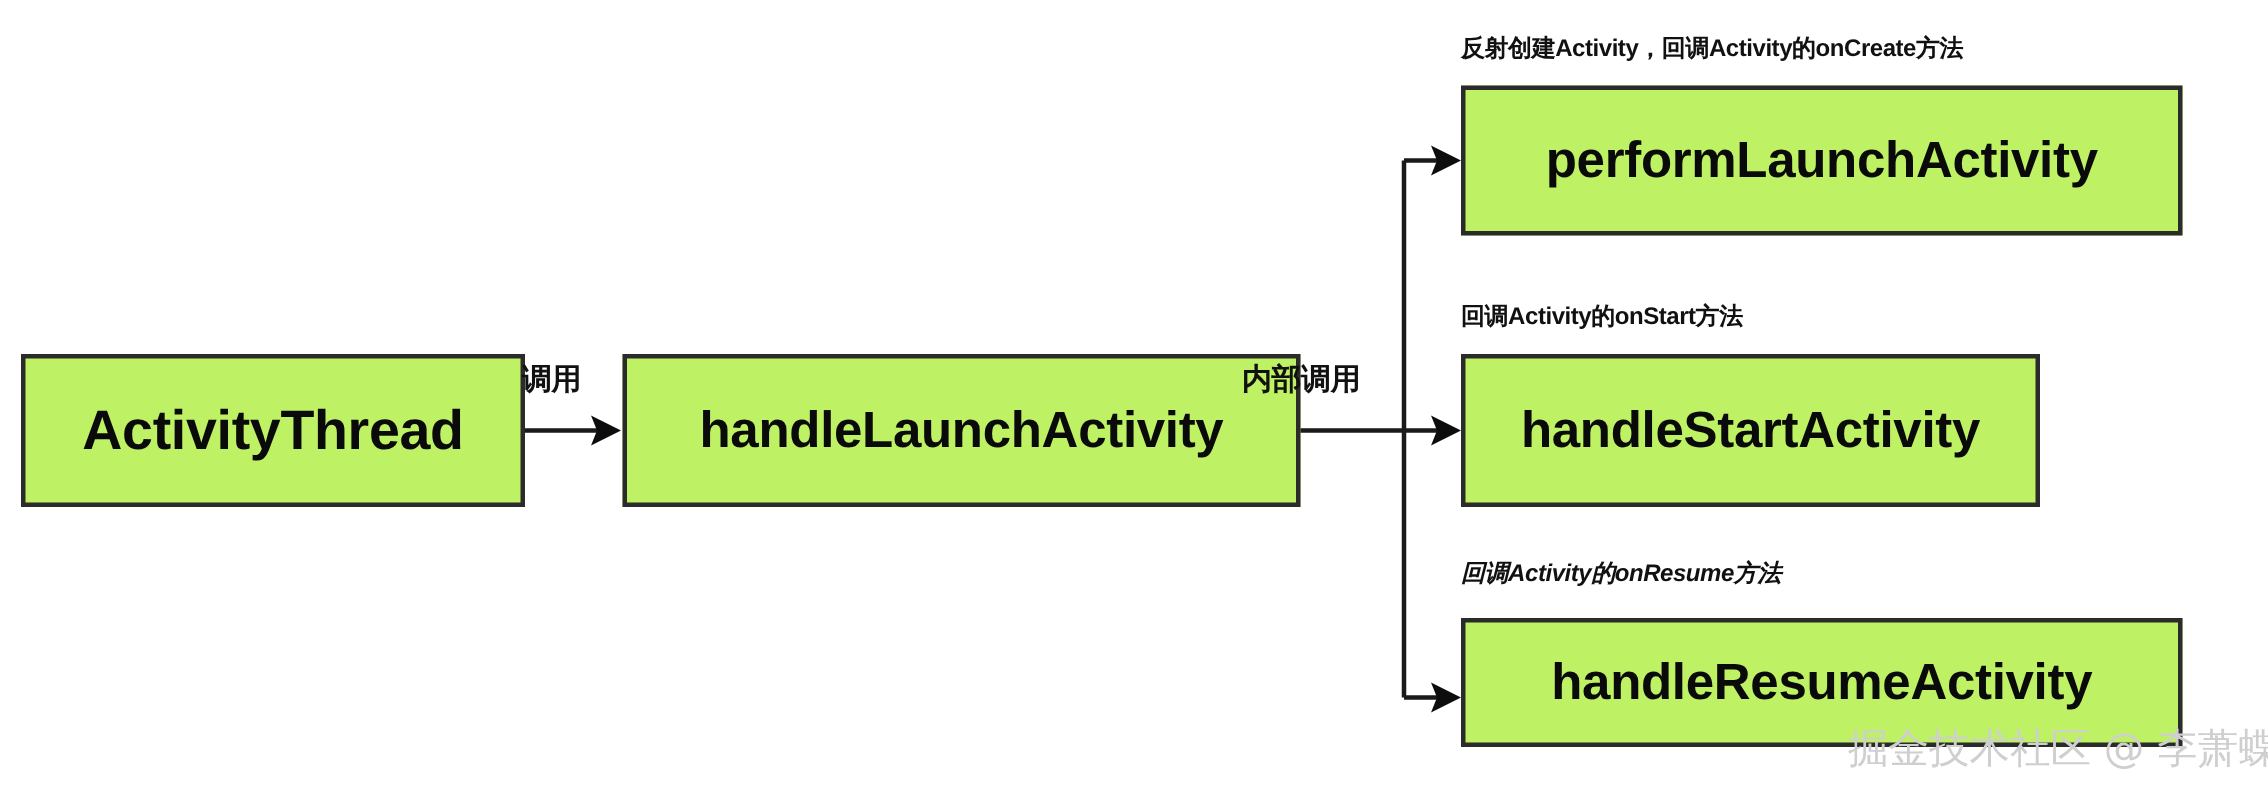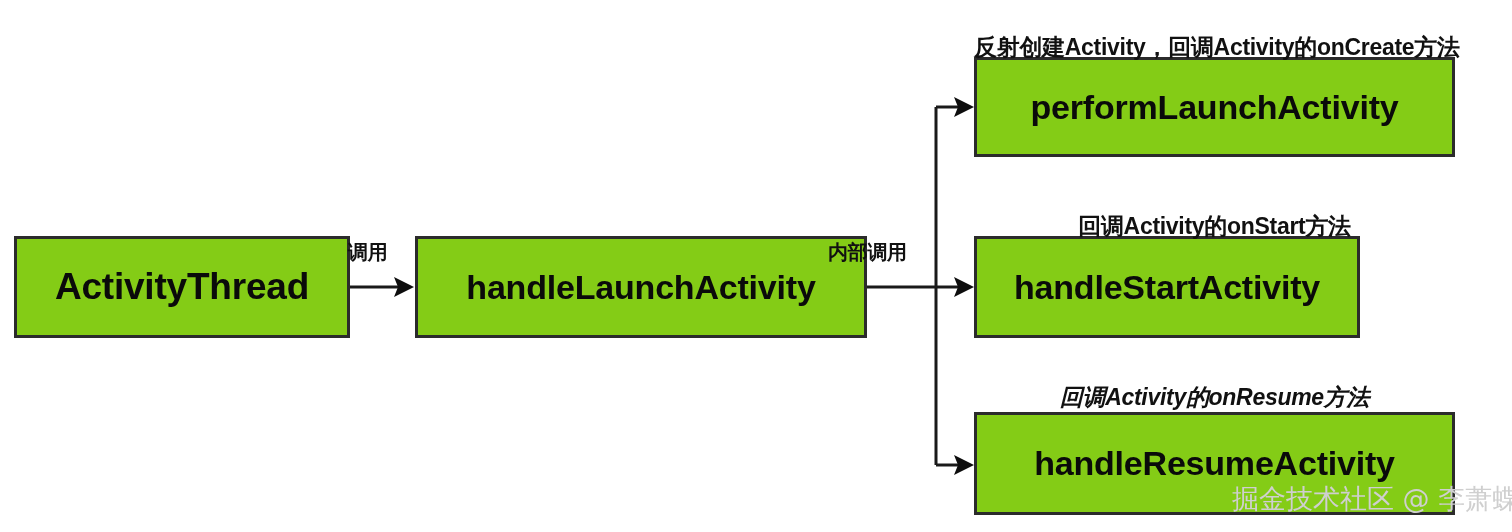--- a/index.html
+++ b/index.html
@@ -12,21 +12,21 @@
     width: 1512px;
     height: 532px;
     background: #ffffff;
     overflow: hidden;
     font-family: "Liberation Sans", "DejaVu Sans", sans-serif;
   }
   .node {
     position: absolute;
     box-sizing: border-box;
     border: 3px solid #2b2b2b;
-    background: #84cc16;
+    background: #bef264;
     display: flex;
     align-items: center;
     justify-content: center;
   }
   .node-label {
     font-weight: bold;
     color: #0a0a0a;
     letter-spacing: -0.2px;
     white-space: nowrap;
   }
@@ -45,34 +45,33 @@
     left: 974px; top: 57px; width: 481px; height: 100px;
   }
   #node-perform-launch .node-label { font-size: 34px; }
 
   #node-handle-start {
     left: 974px; top: 236px; width: 386px; height: 102px;
   }
   #node-handle-start .node-label { font-size: 34px; }
 
   #node-handle-resume {
-    left: 974px; top: 412px; width: 481px; height: 103px;
+    left: 974px; top: 412px; width: 481px; height: 86px;
   }
   #node-handle-resume .node-label { font-size: 34px; }
 
   
   .caption {
     position: absolute;
-    font-size: 23px;
+    font-size: 16px;
     font-weight: bold;
     color: #111111;
-    text-align: center;
+    text-align: left;
     white-space: nowrap;
     letter-spacing: -0.3px;
-    margin-top: 10px;
   }
   #caption-perform-launch { left: 974px; top: 22px; width: 481px; }
   #caption-handle-start   { left: 974px; top: 201px; width: 481px; }
   #caption-handle-resume  { left: 974px; top: 372px; width: 481px; font-style: italic; }
 
   
   .edge-label {
     position: absolute;
     font-size: 20px;
     font-weight: bold;

